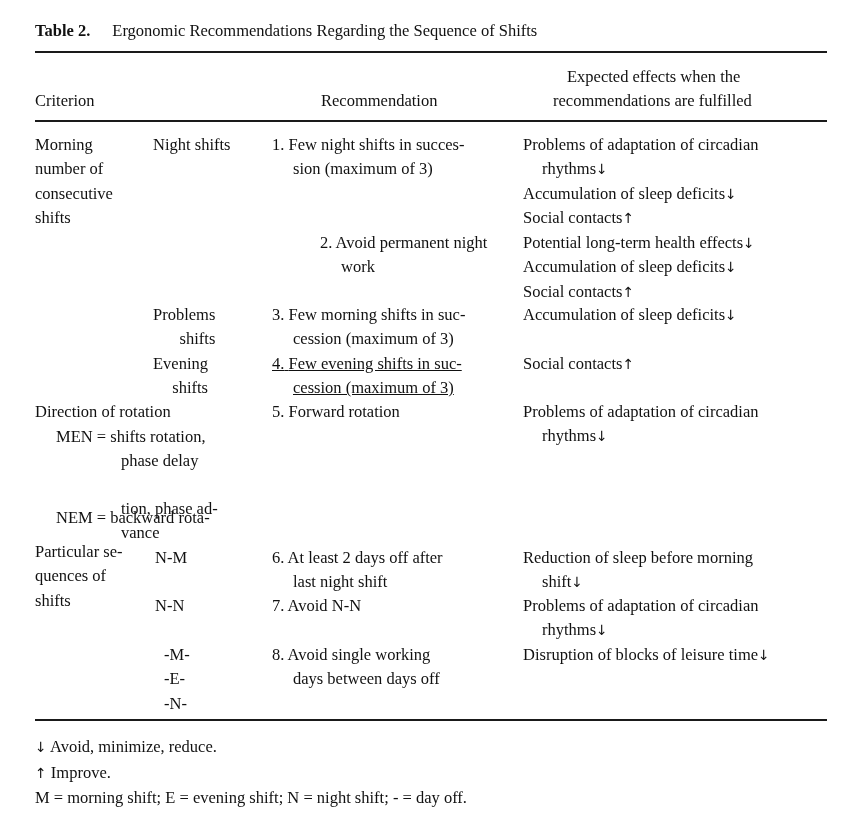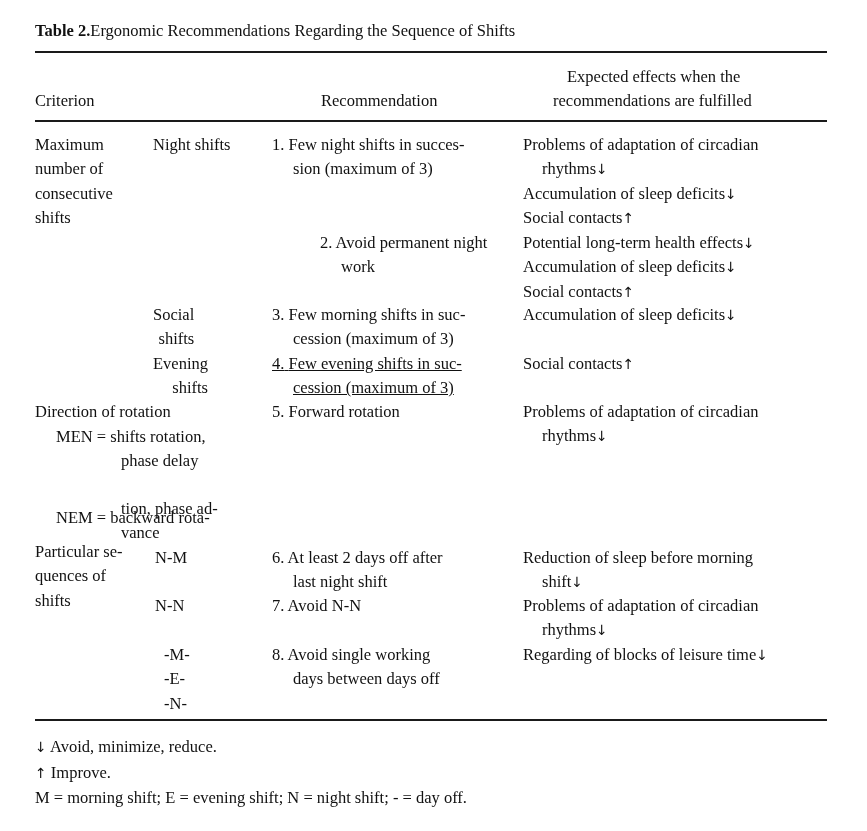--- a/index.html
+++ b/index.html
@@ -3,21 +3,21 @@
 <meta charset="utf-8">
 <style>
   html, body { margin: 0; padding: 0; background: #ffffff; }
   body {
     width: 867px; height: 831px; position: relative; overflow: hidden;
     font-family: "Liberation Serif", "DejaVu Serif", serif;
     color: #111111; font-size: 16.5px;
   }
   .abs { position: absolute; white-space: nowrap; line-height: 24.3px; }
   .title { left: 35px; top: 20px; font-size: 16.5px; line-height: 22px; }
-  .title b { font-weight: bold; margin-right: 0; }
+  .title b { font-weight: bold; margin-right: 22px; }
   .rule { position: absolute; left: 35px; width: 792px; background: #1a1a1a; }
   .r-top { top: 51px; height: 2px; }
   .r-head { top: 120px; height: 1.5px; }
   .r-bot { top: 719px; height: 1.5px; }
   .hdr { line-height: 24px; font-family: Liberation Serif, serif; }
   .c-crit { left: 35px; }
   .c-sub { left: 153px; text-align: right; }
   .c-rec { left: 272px; }
   .c-eff { left: 523px; }
   .arrow { font-family: "DejaVu Sans", sans-serif; font-size: 14px; }
@@ -36,21 +36,21 @@
 <div class="rule r-top"></div>
 
 <div class="abs hdr c-crit" style="top:89px;">Criterion</div>
 <div class="abs hdr" style="left:321px; top:89px;">Recommendation</div>
 <div class="abs hdr" style="left:567px; top:65px;">Expected effects when the</div>
 <div class="abs hdr" style="left:553px; top:89px;">recommendations are fulfilled</div>
 
 <div class="rule r-head"></div>
 
 <div class="abs c-crit" style="top:133px;">
-  <span class="line">Maximum</span>
+  <span class="line">Morning</span>
   <span class="line">number of</span>
   <span class="line">consecutive</span>
   <span class="line">shifts</span>
 </div>
 
 <div class="abs c-crit" style="top:400px;">
   <span class="line">Direction of rotation</span>
 </div>
 <div class="abs" style="left:56px; top:425px;">MEN = shifts rotation,</div>
 <div class="abs" style="left:121px; top:449px;">phase delay</div>
@@ -59,21 +59,21 @@
 <div class="abs" style="left:121px; top:521px;">vance</div>
 
 <div class="abs c-crit" style="top:540px;">
   <span class="line">Particular se-</span>
   <span class="line">quences of</span>
   <span class="line">shifts</span>
 </div>
 
 <div class="abs c-sub" style="top:133px;">Night shifts</div>
 <div class="abs c-sub" style="top:303px;">
-  <span class="line">Social</span>
+  <span class="line">Problems</span>
   <span class="line">shifts</span>
 </div>
 <div class="abs c-sub" style="top:352px;">
   <span class="line">Evening</span>
   <span class="line">shifts</span>
 </div>
 <div class="abs" style="left:155px; top:546px;">N-M</div>
 <div class="abs" style="left:155px; top:594px;">N-N</div>
 <div class="abs mid" style="top:643px;">
   <span class="line">-M-</span>
@@ -135,21 +135,21 @@
 </div>
 <div class="abs c-eff" style="top:546px;">
   <span class="line">Reduction of sleep before morning</span>
   <span class="line" style="padding-left:19px;"><span>shift</span><span class="arrow">↓</span></span>
 </div>
 <div class="abs c-eff" style="top:594px;">
   <span class="line">Problems of adaptation of circadian</span>
   <span class="line" style="padding-left:19px;"><span>rhythms</span><span class="arrow">↓</span></span>
 </div>
 <div class="abs c-eff" style="top:643px;">
-  <span class="line"><span>Regarding of blocks of leisure time</span><span class="arrow">↓</span></span>
+  <span class="line"><span>Disruption of blocks of leisure time</span><span class="arrow">↓</span></span>
 </div>
 
 <div class="rule r-bot"></div>
 
 <div class="abs foot" style="top:734px;">
   <span class="arrow">↓</span> <span>Avoid, minimize, reduce.</span>
 </div>
 <div class="abs foot" style="top:760px;">
   <span class="arrow">↑</span> <span>Improve.</span>
 </div>

